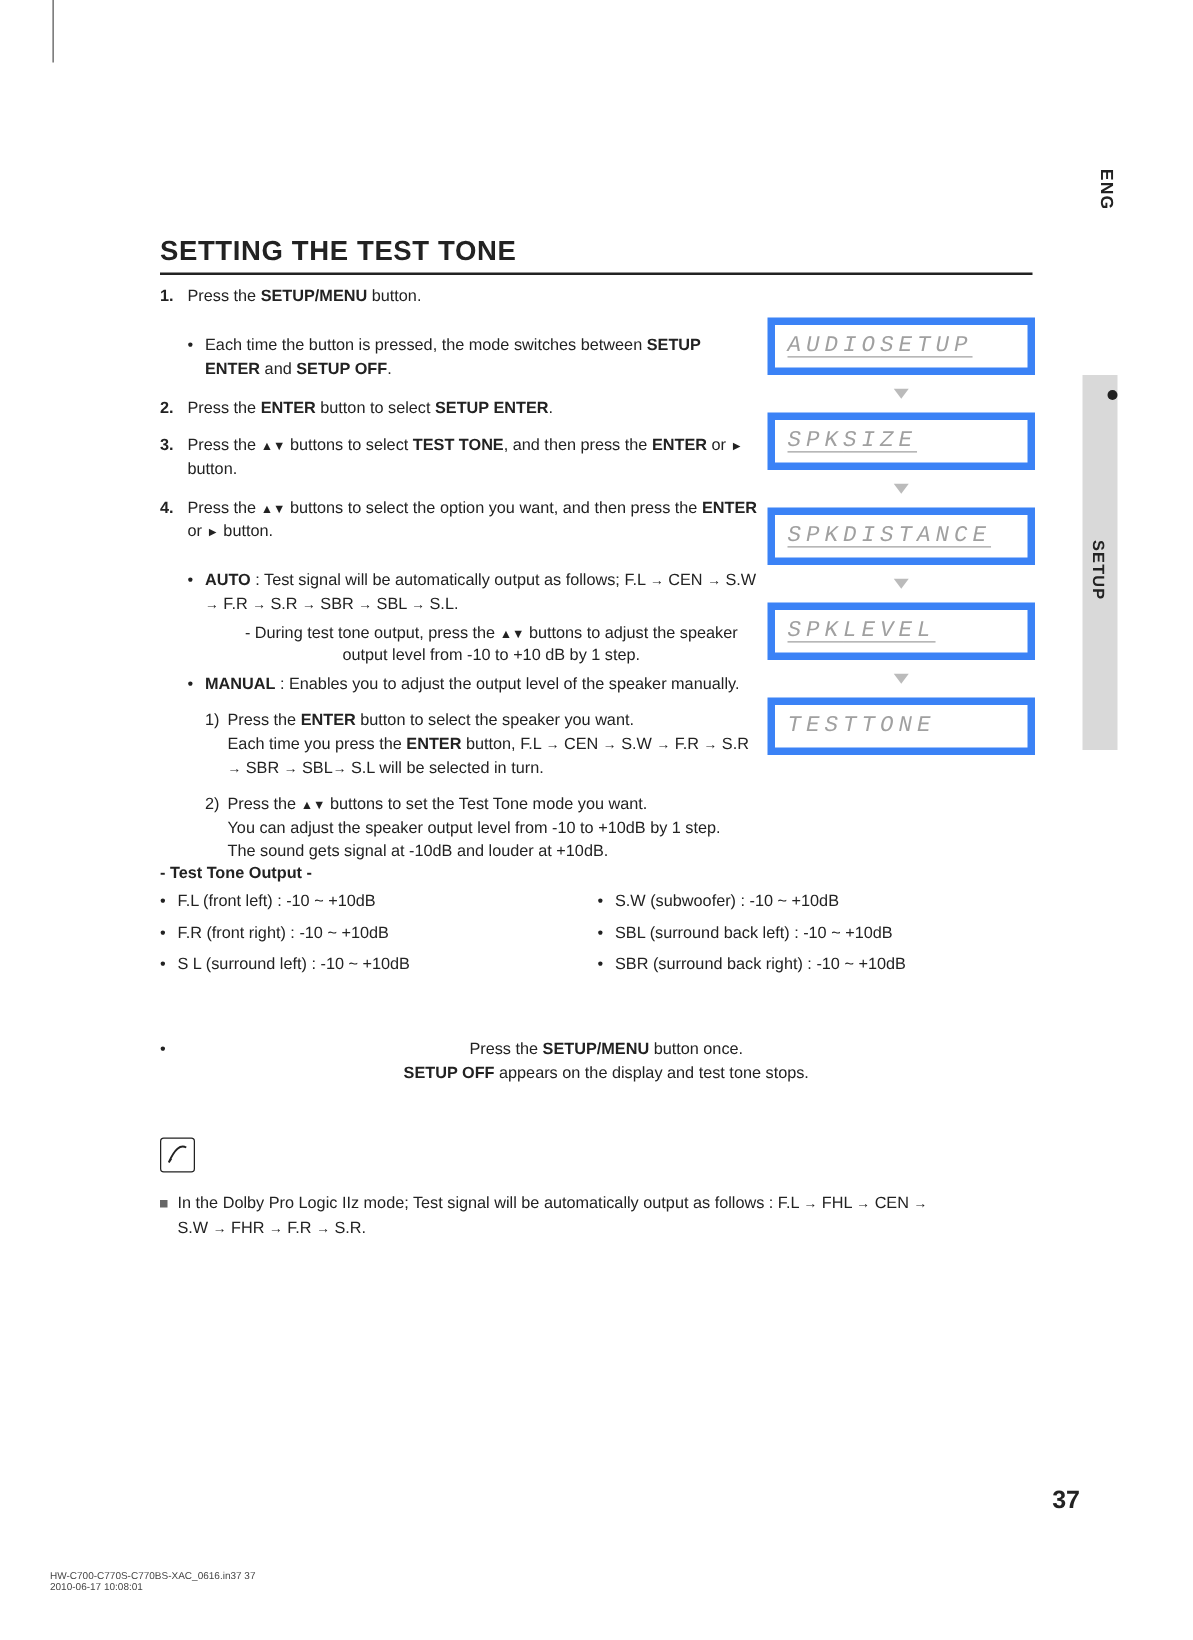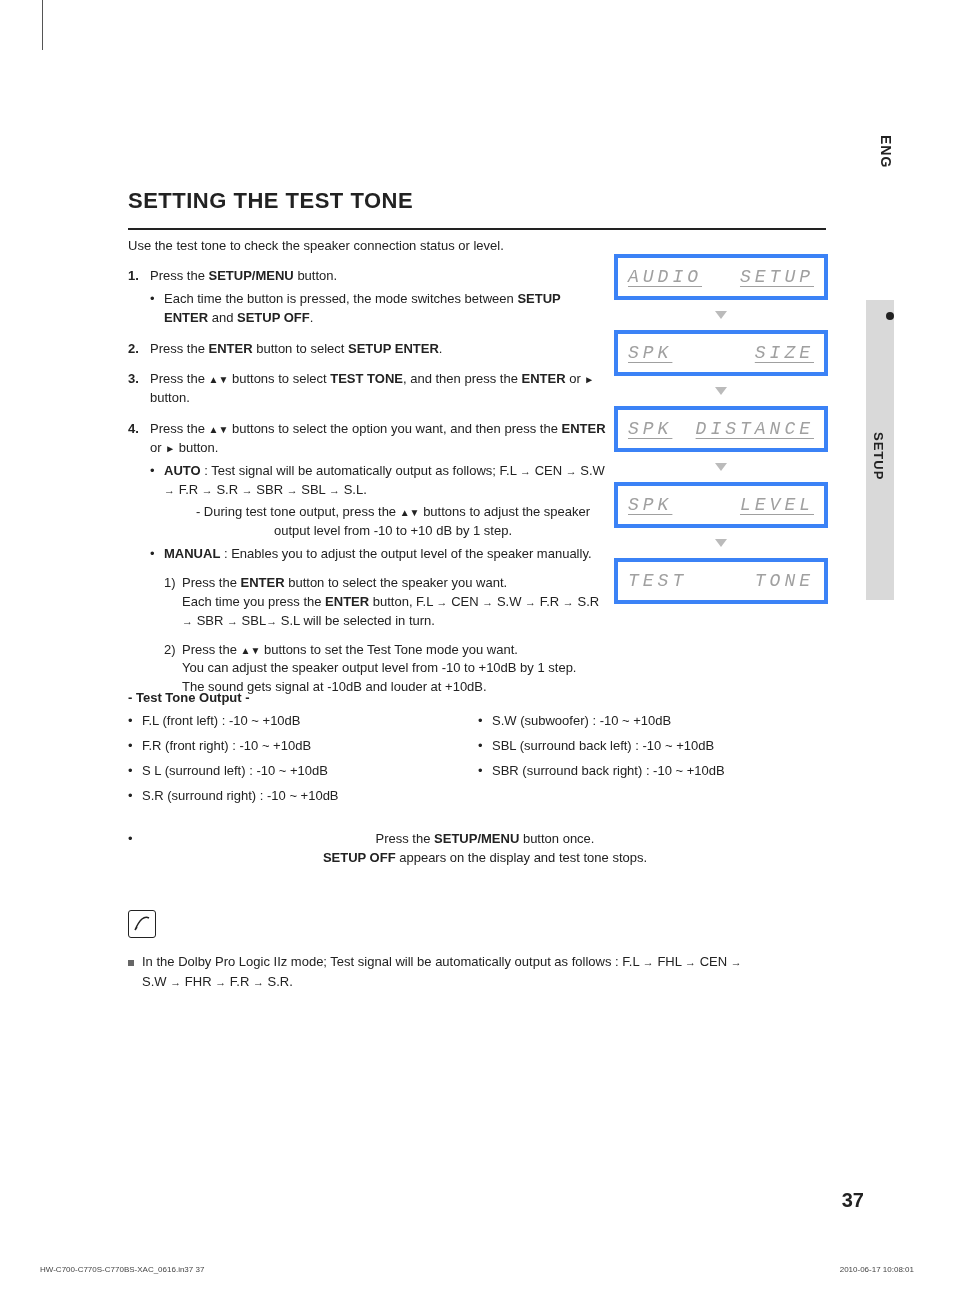--- a/index.html
+++ b/index.html
@@ -47,63 +47,63 @@
     position: absolute;
     left: 128px;
     top: 188px;
     width: 480px;
   }
   h1 {
     font-size: 22px;
     font-weight: 600;
     letter-spacing: 0.5px;
     border-bottom: 2px solid #222;
-    padding-bottom: 14px;
+    padding-bottom: 4px;
     margin-bottom: 8px;
     width: 698px;
   }
   .intro { font-size: 13px; margin-bottom: 14px; }
   ol.steps { list-style: none; counter-reset: step; font-size: 13px; }
   ol.steps > li {
     counter-increment: step;
     margin-bottom: 12px;
     padding-left: 22px;
     position: relative;
     line-height: 1.45;
   }
   ol.steps > li::before {
     content: counter(step) ".";
     position: absolute;
     left: 0; top: 0;
     font-weight: bold;
   }
-  ul.bul { list-style: none; margin-top: 4px; }
+  ul.bul { list-style: none; margin-top: 20px; }
   ul.bul > li { position: relative; padding-left: 14px; margin-top: 4px; line-height: 1.45; }
   ul.bul > li::before { content: "•"; position: absolute; left: 0; top: 0; }
   .sub-indent { padding-left: 14px; margin-top: 4px; line-height: 1.45; text-align: center; }
   .sub-num { padding-left: 18px; position: relative; margin-top: 10px; line-height: 1.45; }
   .sub-num .nlabel { position: absolute; left: 0; }
   b, .b { font-weight: bold; }
   .arrow-up::before { content: "▲"; font-size: 10px; }
   .arrow-down::before { content: "▼"; font-size: 10px; }
   .arrow-right::before { content: "►"; font-size: 10px; }
   .to::before { content: "→"; font-size: 11px; }
 
   .displays {
     position: absolute;
     left: 614px;
     top: 254px;
     width: 214px;
   }
   .disp {
-    border: 4px solid #3b82f6;
+    border: 6px solid #3b82f6;
     height: 46px;
     display: flex;
     align-items: center;
-    justify-content: space-between;
+    justify-content: flex-start;
     padding: 0 10px;
     font-family: "Courier New", monospace;
     font-size: 18px;
     letter-spacing: 4px;
     color: #a0a0a0;
     font-style: italic;
   }
   .disp.u span { text-decoration: underline; text-underline-offset: 4px; }
   .disp-gap {
     height: 30px;
@@ -177,37 +177,37 @@
   }
   .footer {
     position: absolute;
     bottom: 38px;
     left: 40px;
     right: 40px;
     font-size: 8px;
     color: #444;
     display: flex;
     justify-content: space-between;
+    flex-direction: column;
   }
 </style>
 </head>
 <body>
 
 <div class="page">
   <div class="crop"></div>
 
   <div class="side-tab lang">ENG</div>
   <div class="side-tab section">
     <span class="dot"></span>
     <span>SETUP</span>
   </div>
 
   <div class="content">
     <h1>SETTING THE TEST TONE</h1>
-    <div class="intro">Use the test tone to check the speaker connection status or level.</div>
 
     <ol class="steps">
       <li>
         <span>Press the </span><b>SETUP/MENU</b><span> button.</span>
         <ul class="bul">
           <li>
             <span>Each time the button is pressed, the mode switches between </span><b>SETUP ENTER</b><span> and </span><b>SETUP OFF</b><span>.</span>
           </li>
         </ul>
       </li>
@@ -300,21 +300,20 @@
   </div>
 
   <div class="tt-section">
     <div class="hdr">- Test Tone Output -</div>
     <div class="tt-grid">
       <div class="tt-col">
         <ul>
           <li>F.L (front left) : -10 ~ +10dB</li>
           <li>F.R (front right) : -10 ~ +10dB</li>
           <li>S L (surround left) : -10 ~ +10dB</li>
-          <li>S.R (surround right) : -10 ~ +10dB</li>
         </ul>
       </div>
       <div class="tt-col">
         <ul>
           <li>S.W (subwoofer) : -10 ~ +10dB</li>
           <li>SBL (surround back left) : -10 ~ +10dB</li>
           <li>SBR (surround back right) : -10 ~ +10dB</li>
         </ul>
       </div>
     </div>

